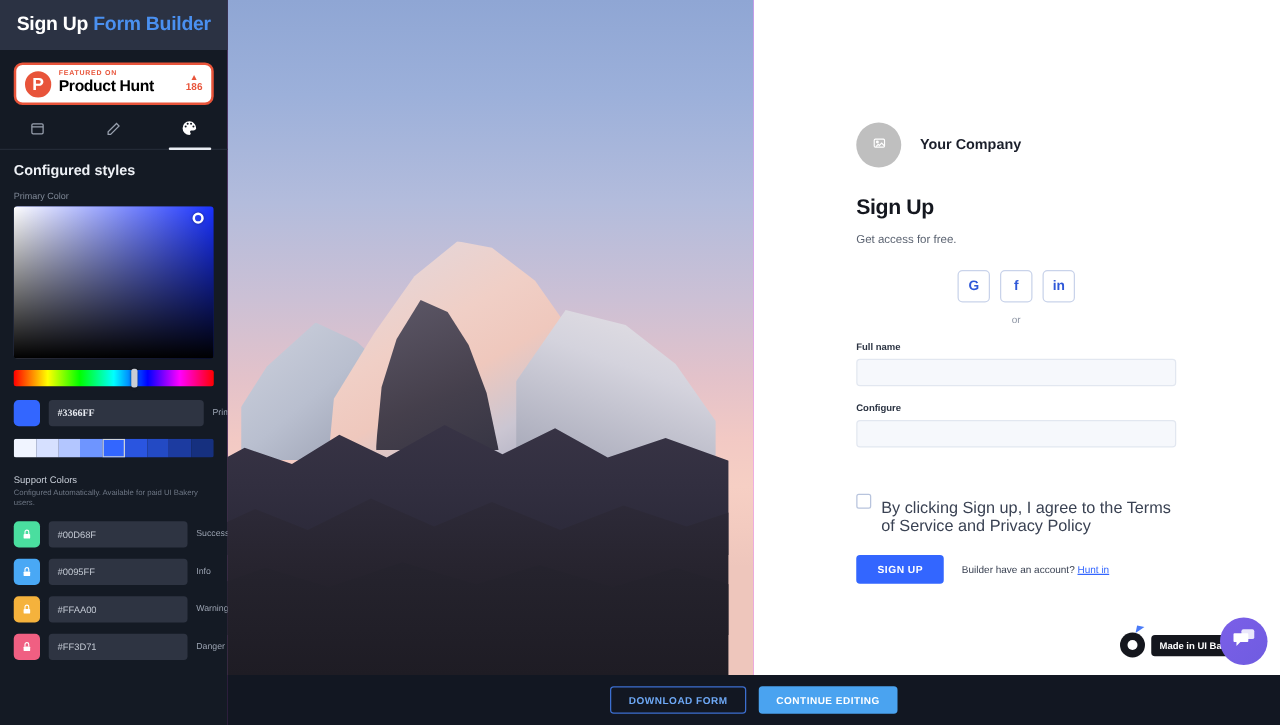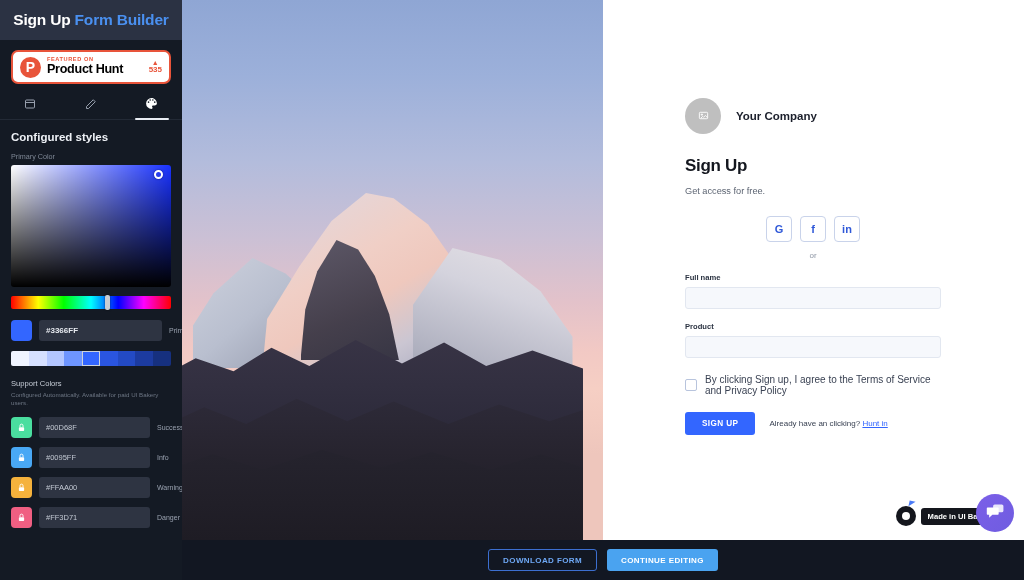--- a/index.html
+++ b/index.html
@@ -82,21 +82,21 @@
     position: absolute; top: -1px; left: 58.5%;
     width: 5px; height: 15px; background: #c9cdd4;
     border-radius: 2px; box-shadow: 0 0 2px rgba(0,0,0,.6);
   }
 
   .hex-row { display: flex; align-items: center; gap: 7px; margin-top: 11px; }
   .hex-sw { width: 21px; height: 21px; border-radius: 4px; flex: 0 0 21px; }
   .hex-in {
     flex: 1; height: 21px; background: #2e3442; border: none; border-radius: 3px;
     color: #e6e9ef; font-size: 8px; font-weight: bold;
-    font-family: Liberation Sans, sans-serif; padding: 0 7px;
+    font-family: Liberation Serif, serif; padding: 0 7px;
   }
   .hex-tag { font-size: 7px; color: #9aa2b0; width: 38px; }
 
   .shades { display: flex; height: 15px; margin-top: 10px; border-radius: 2px; overflow: hidden; }
   .shade { flex: 1; }
   .shade.sel { outline: 1.5px solid #cdd2da; outline-offset: -1.5px; position: relative; z-index: 2; }
 
   .sup-h { font-size: 7.6px; color: #c6ccd6; margin-top: 13px; }
   .sup-d { font-size: 6.2px; color: #6d7684; margin-top: 3px; line-height: 1.35; }
 
@@ -198,21 +198,21 @@
     border: 1px solid #e2e7f0; border-radius: 3px;
     font-size: 8.5px; color: #2b3342; padding: 0 8px;
     font-family: "Liberation Sans", sans-serif;
   }
 
   .terms { display: flex; align-items: center; gap: 8px; margin-top: 16px; }
   .cbx {
     width: 12px; height: 12px; border: 1px solid #b8c4dd; border-radius: 2px;
     background: #fff; flex: 0 0 12px; cursor: pointer;
   }
-  .terms-txt { font-size: 10px; color: #3a4253; }
+  .terms-txt { font-size: 13px; color: #3a4253; margin-top: 24px; }
 
   .act { display: flex; align-items: center; gap: 14px; margin-top: 16px; }
   .btn-signup {
     background: #3366ff; color: #fff; border: none; border-radius: 3px;
     height: 23px; padding: 0 17px; font-size: 8.2px; font-weight: bold;
     letter-spacing: .4px; cursor: pointer; font-family: "Liberation Sans", sans-serif;
   }
   .acct { font-size: 8px; color: #3a4253; }
   .acct a { color: #3366ff; text-decoration: underline; }
 
@@ -275,21 +275,21 @@
 
     <div class="ph-wrap">
       <div class="ph-badge">
         <div class="ph-logo">P</div>
         <div class="ph-txt">
           <div class="ph-feat">FEATURED ON</div>
           <div class="ph-name">Product Hunt</div>
         </div>
         <div class="ph-votes">
           <div class="ph-tri">▲</div>
-          <div class="ph-count">535</div>
+          <div class="ph-count">186</div>
         </div>
       </div>
     </div>
 
     <div class="sb-tabs">
       <div class="sb-tab">
         <span>
           <svg viewBox="0 0 24 24" width="12" height="12" fill="none" stroke="currentColor" stroke-width="2">
             <rect x="3" y="4" width="18" height="16" rx="2"></rect>
               <line x1="3" y1="9" x2="21" y2="9"></line>
@@ -431,33 +431,33 @@
             <div class="soc">f</div>
             <div class="soc">in</div>
           </div>
           <div class="or-txt">or</div>
 
           <div class="field">
             <div class="f-lbl">Full name</div>
             <input class="f-in" placeholder="" style="">
           </div>
           <div class="field">
-            <div class="f-lbl">Product</div>
+            <div class="f-lbl">Configure</div>
             <input class="f-in" type="password" placeholder="" style="">
           </div>
 
           <div class="terms">
             <div class="cbx"></div>
             <div class="terms-txt">By clicking Sign up, I agree to the Terms of Service and Privacy Policy</div>
           </div>
 
           <div class="act">
             <button class="btn-signup">SIGN UP</button>
             <div class="acct">
-              <span>Already have an clicking?</span>
+              <span>Builder have an account?</span>
               <a href="#">Hunt in</a>
             </div>
           </div>
         </div>
 
         <div class="madein">
           <div class="mi-logo">
             <div class="mi-flag"></div>
             <div class="mi-dot"></div>
           </div>

